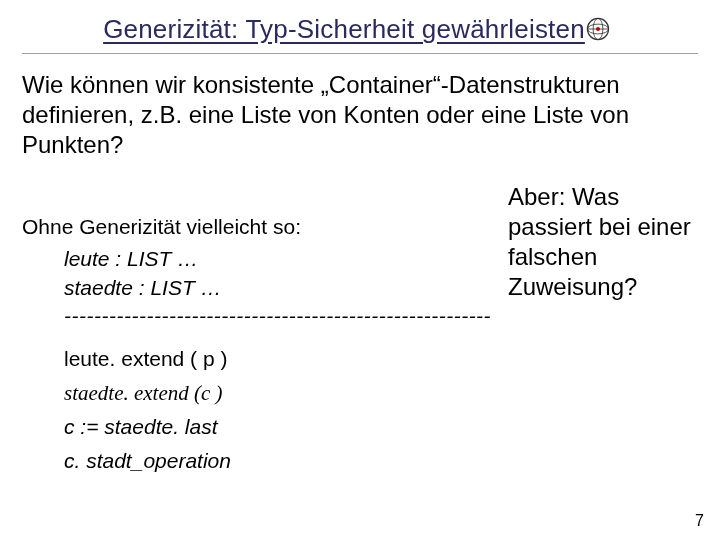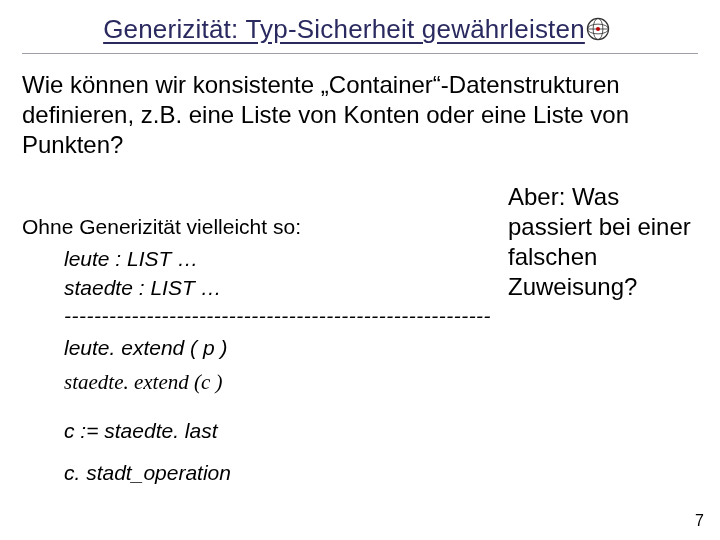--- a/index.html
+++ b/index.html
@@ -76,42 +76,41 @@
     font-size: 21px;
     font-style: italic;
     padding-left: 42px;
     letter-spacing: 0.5px;
     white-space: nowrap;
     overflow: hidden;
     margin-top: 2px;
   }
   .call {
     font-size: 21px;
-    font-style: italic;
     padding-left: 42px;
-    margin-top: 8px;
+    margin-top: 19px;
   }
   .call2 {
     font-size: 21px;
     font-style: italic;
     padding-left: 42px;
     margin-top: 10px;
     font-family: Liberation Serif, serif;
   }
   .assign {
     font-size: 21px;
     font-style: italic;
     padding-left: 42px;
-    margin-top: 24px;
+    margin-top: 9px;
   }
   .op {
     font-size: 21px;
     font-style: italic;
     padding-left: 42px;
-    margin-top: 18px;
+    margin-top: 10px;
   }
   .pagenum {
     position: absolute;
     right: 16px;
     bottom: 10px;
     font-size: 16px;
     color: #000;
   }
 </style>
 </head>

